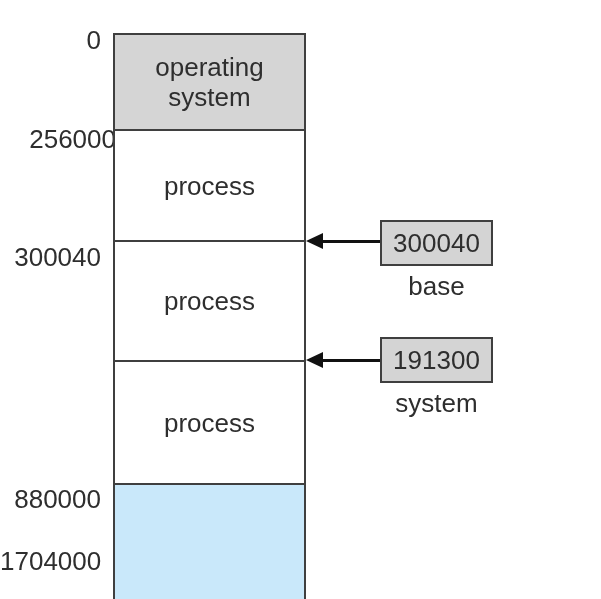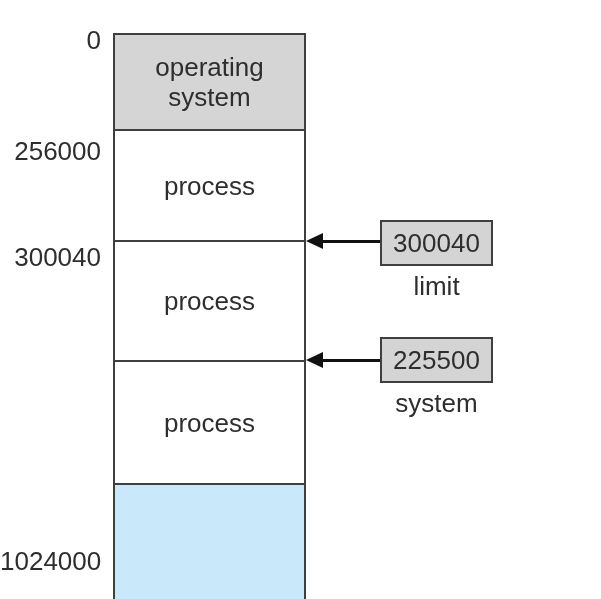--- a/index.html
+++ b/index.html
@@ -52,21 +52,21 @@
   .addr {
     position: absolute;
     left: 0;
     width: 101px;
     text-align: right;
     font-size: 26px;
     line-height: 30px;
     white-space: nowrap;
   }
   .addr-0       { top: 25px;  }
-  .addr-256000  { top: 136px; }
+  .addr-256000  { top: 124px; padding-left: 15px; }
   .addr-300040  { top: 242px; }
   .addr-420940  { top: 362px; }
   .addr-880000  { top: 484px; }
   .addr-1024000 { top: 546px; }
 
   
   .register-box {
     position: absolute;
     left: 380px;
     width: 113px;
@@ -112,21 +112,22 @@
   .arrow2-head { left: 306px; top: 352px; }
 </style>
 </head>
 <body>
 
 <div id="canvas">
 
   <div class="addr addr-0">0</div>
   <div class="addr addr-256000">256000</div>
   <div class="addr addr-300040">300040</div>
-  <div class="addr addr-1024000">1024000</div>
+  <div class="addr addr-880000">880000</div>
+  <div class="addr addr-1024000">1704000</div>
 
   <div class="memory-column">
     <div class="segment seg-os">
       <span class="seg-label">operating system</span>
     </div>
     <div class="segment seg-p1">
       <span class="seg-label">process</span>
     </div>
     <div class="segment seg-p2">
       <span class="seg-label">process</span>
@@ -135,24 +136,24 @@
       <span class="seg-label">process</span>
     </div>
     <div class="segment seg-free">
       <span class="seg-label"></span>
     </div>
   </div>
 
   <div class="register-box reg-base">
     <span>300040</span>
   </div>
-  <div class="register-caption cap-base">limit</div>
+  <div class="register-caption cap-base">base</div>
 
   <div class="register-box reg-limit">
-    <span>225500</span>
+    <span>191300</span>
   </div>
   <div class="register-caption cap-limit">system</div>
 
   <div class="arrow-line arrow1-line"></div>
   <div class="arrow-head arrow1-head"></div>
   <div class="arrow-line arrow2-line"></div>
   <div class="arrow-head arrow2-head"></div>
 
 </div>
 

